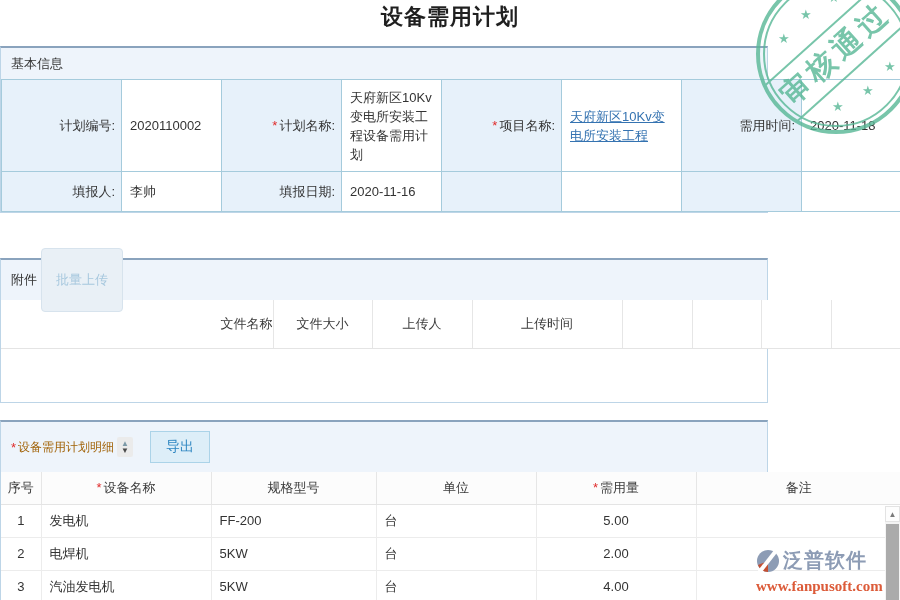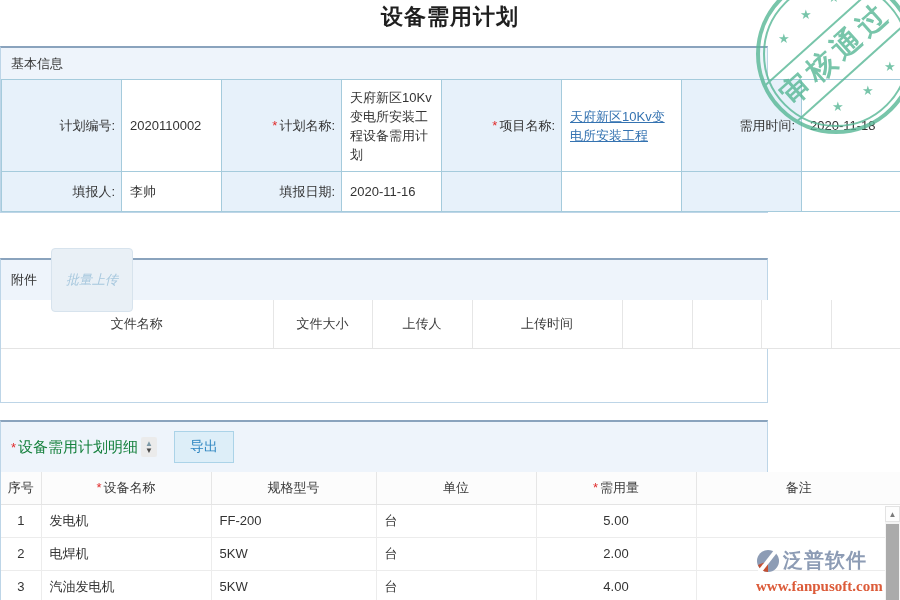--- a/index.html
+++ b/index.html
@@ -36,35 +36,35 @@
   .form-table td { border:1px solid #a5cbdc; vertical-align:middle; }
   .form-table td.lbl { background:#e7f1fa; text-align:right; padding:4px 6px 4px 2px; color:#333; }
   .form-table td.val { background:#fff; text-align:left; padding:4px 8px; line-height:19px; word-break:break-all; }
   .row-tall td { height:92px; }
   .row-std td { height:40px; }
   .req { color:#e02b2b; margin-right:2px; }
   a.link { color:#3573b1; text-decoration:underline; cursor:pointer; }
 
   
   .panel.attach { top:258px; height:145px; }
-  .panel.attach .panel-band { height:40px; gap:14px; }
+  .panel.attach .panel-band { height:40px; gap:4px; }
   .btn-soft { background:#e9f0f6; border:1px solid #d7e3ed; border-radius:4px;
               color:#a7c8de; font-size:13px; padding:22px 14px; cursor:pointer;
-              font-family:inherit;font-style:italic; }
+              font-family:inherit; }
   .grid-table { width:100%; border-collapse:collapse; table-layout:fixed; font-size:13px; }
   .grid-table th { font-weight:normal; color:#3a3a3a; border-right:1px solid #e6e6e6;
                    border-bottom:1px solid #e4e4e4; background:#fff; }
   .attach-table th { height:48px; text-align:center; }
-  .attach-table th.first { text-align:center; }
+  .attach-table th.first { text-align:right; }
   .attach-table th:last-child { border-right:none; }
 
   
   .panel.detail { top:420px; height:180px; border-bottom:none; }
   .panel.detail .panel-band { height:50px; }
-  .band-title { font-size:15px; color:#15803d; }
+  .band-title { font-size:12px; color:#a16207; }
   .sort-icon { display:inline-flex; flex-direction:column; align-items:center; justify-content:center;
                width:16px; height:20px; background:#ebebeb; border-radius:2px; margin-left:3px;
                cursor:pointer; line-height:1; }
   .sort-icon .asc { font-size:8px; color:#7d9aa8; }
   .sort-icon .desc { font-size:8px; color:#4a4a4a; margin-top:-1px; }
   .btn-primary-soft { background:#ddeef8; border:1px solid #abd3e8; border-radius:0;
                       color:#2e86c1; font-size:14px; padding:6px 15px; margin-left:17px;
                       cursor:pointer; font-family:inherit; }
   .detail-table th { height:32px; text-align:center; background:#fcfcfc; }
   .detail-table th:last-child { border-right:none;margin-left:47px; }

